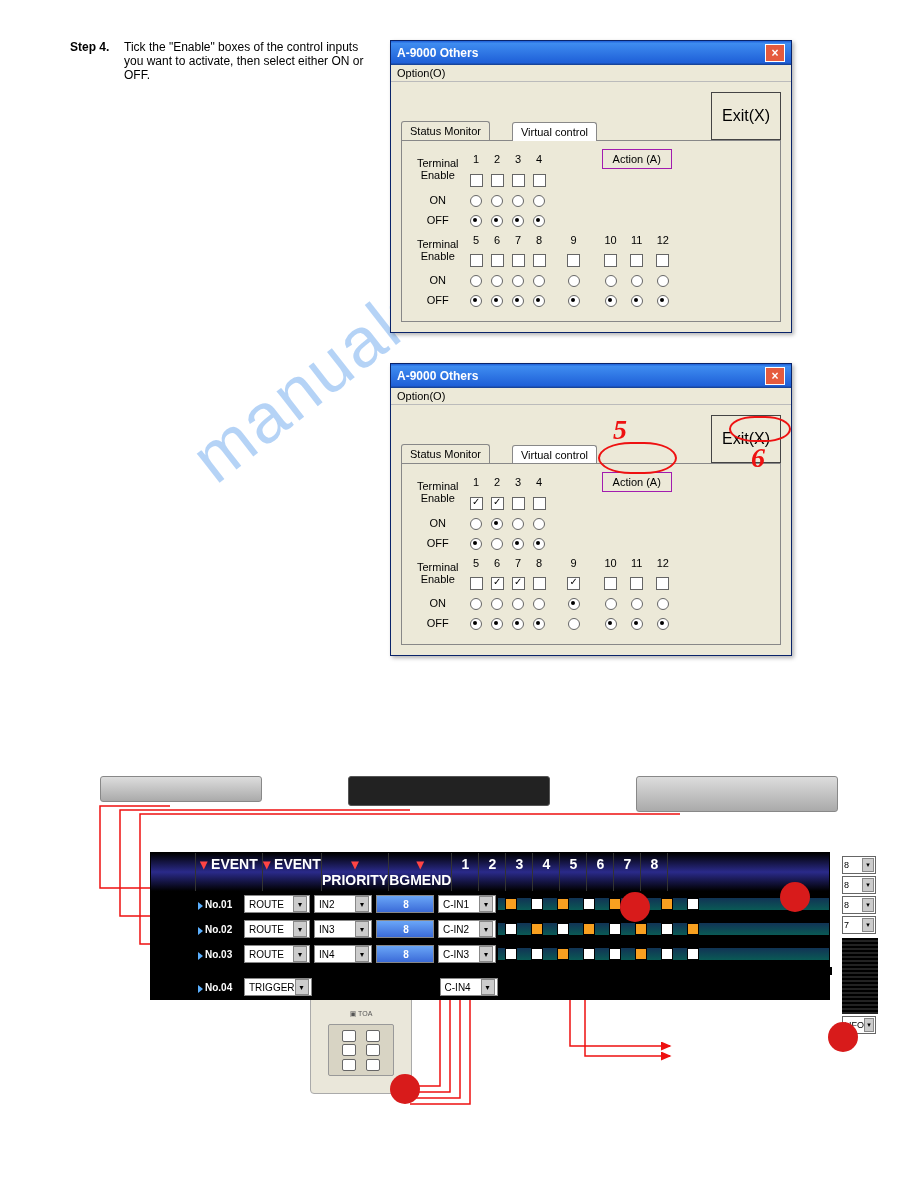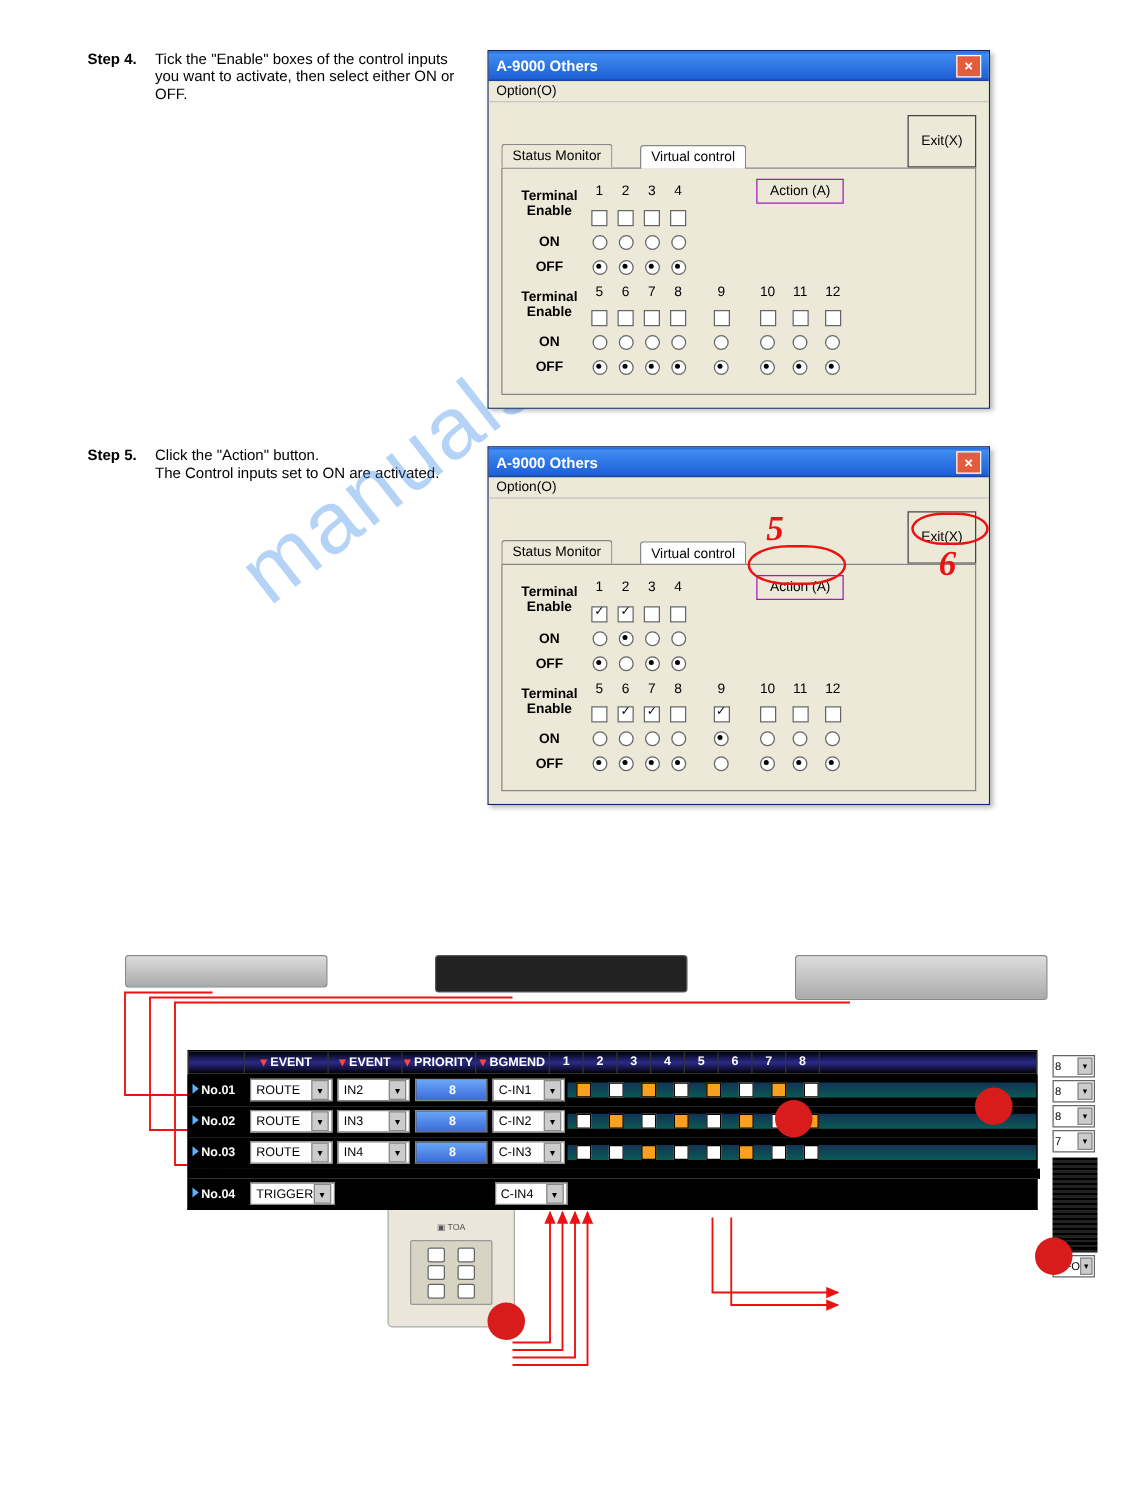--- a/index.html
+++ b/index.html
@@ -72,42 +72,42 @@
     font-size: 11px;
     background:#ece9d8;
     border:1px solid #888;
     border-bottom:none;
     border-radius: 3px 3px 0 0;
   }
   .tab.active { background:#fff; position: relative; top:1px;margin-left:20px; }
   .exit-btn {
     margin-left: auto;
     padding: 14px 10px;
-    font-size: 11px;
+    font-size: 16px;
     border:1px solid #444;
     background:#ece9d8;
   }
   .tabpanel {
     border:1px solid #888;
     background:#ece9d8;
     padding: 6px 10px 10px 10px;
     font-size: 11px;
   }
   .action-btn {
     padding: 3px 10px;
     border:1px solid #a21caf;
     background:#ece9d8;
     font-size:11px;
   }
   table.grid td { padding: 0 3px; text-align: center; font-size:11px; height:18px; }
   .chk { width:11px; height:11px; border:1px solid #666; display:inline-block; background:#fff; vertical-align:middle;}
   .chk.checked::after { content:"✓"; font-size:10px; position:relative; top:-3px;}
   .rdo { width:10px; height:10px; border:1px solid #666; border-radius:50%; display:inline-block; background:#fff; vertical-align:middle; position:relative;}
   .rdo.sel::after { content:""; width:4px;height:4px;background:#000;border-radius:50%;position:absolute;top:2px;left:2px;}
-  .rowlabel { text-align:right; padding-right:6px !important;font-weight:bold;}
+  .rowlabel { text-align:right; padding-right:6px !important;}
   .callout {
     position:absolute;
     color:#e11; font-weight:bold; font-size:28px; font-family:"Times New Roman",serif; font-style:italic;
   }
   .oval {
     position:absolute;
     border:2px solid #e11;
     border-radius: 50%/60%;
     background:transparent;
   }
@@ -135,38 +135,38 @@
 
   .matrix {
     margin-top:40px;
     margin-left:110px;
     width:680px;
   }
   .matrix-hdr {
     display:flex;
     background: linear-gradient(#000,#2a2a8a,#000);
     border:1px solid #000;
-    font-size:10px;
+    font-size:14px;
     color:#fff;
     font-weight:bold;
   }
   .matrix-hdr .hnum { flex:0 0 44px; border-right:1px solid #333;}
   .matrix-hdr .h { padding:3px 0; text-align:center; border-right:1px solid #333;}
   .h-event{flex:0 0 66px;} .h-input{flex:0 0 58px;} .h-prio{flex:0 0 58px;} .h-trig{flex:0 0 58px;}
   .h-ch { flex:0 0 26px; }
   .mrow {
     display:flex; align-items:center;
     background:#000;
     border:1px solid #000;
     border-top:none;
     height:24px;
   }
   .mrow .lab {
     flex:0 0 44px; color:#fff; font-size:10px; font-weight:bold;
-    display:flex;align-items:flex-start;gap:2px;padding-left:3px;
+    display:flex;align-items:flex-end;gap:2px;padding-left:3px;margin-left:44px;
   }
   .tri { width:0;height:0;border-left:5px solid #5bb0ff;border-top:4px solid transparent;border-bottom:4px solid transparent;}
   .cell-sel {
     background:#fff; border:1px solid #888;
     height:16px; font-size:10px;
     display:flex;align-items:center;justify-content:space-between;
     padding:0 2px 0 4px; color:#000;
   }
   .cell-sel .arr { width:12px;height:14px;background:#ccc;border:1px solid #888;display:flex;align-items:center;justify-content:center;font-size:8px;}
   .c-event{flex:0 0 66px;padding:2px;} .c-input{flex:0 0 58px;padding:2px;} .c-prio{flex:0 0 58px;padding:2px;} .c-trig{flex:0 0 58px;padding:2px;}
@@ -306,27 +306,20 @@
           </tr>
         </tbody>
           </table>
       </div>
     </div>
   </div>
 </div>
 
 <div class="row">
   <div class="steps-col">
-    <div class="step">
-      <span class="step-label">Step 5.</span>
-      <div class="step-text">
-        <div>Click the "Action" button.</div>
-        <div>The Control inputs set to ON are activated.</div>
-      </div>
-    </div>
   </div>
 
   <div class="dialog">
     <div class="titlebar">
       <span>A-9000 Others</span>
       <span class="close-box">×</span>
     </div>
     <div class="menubar">Option(O)</div>
     <div class="dialog-body">
       <div class="tabs-row">

